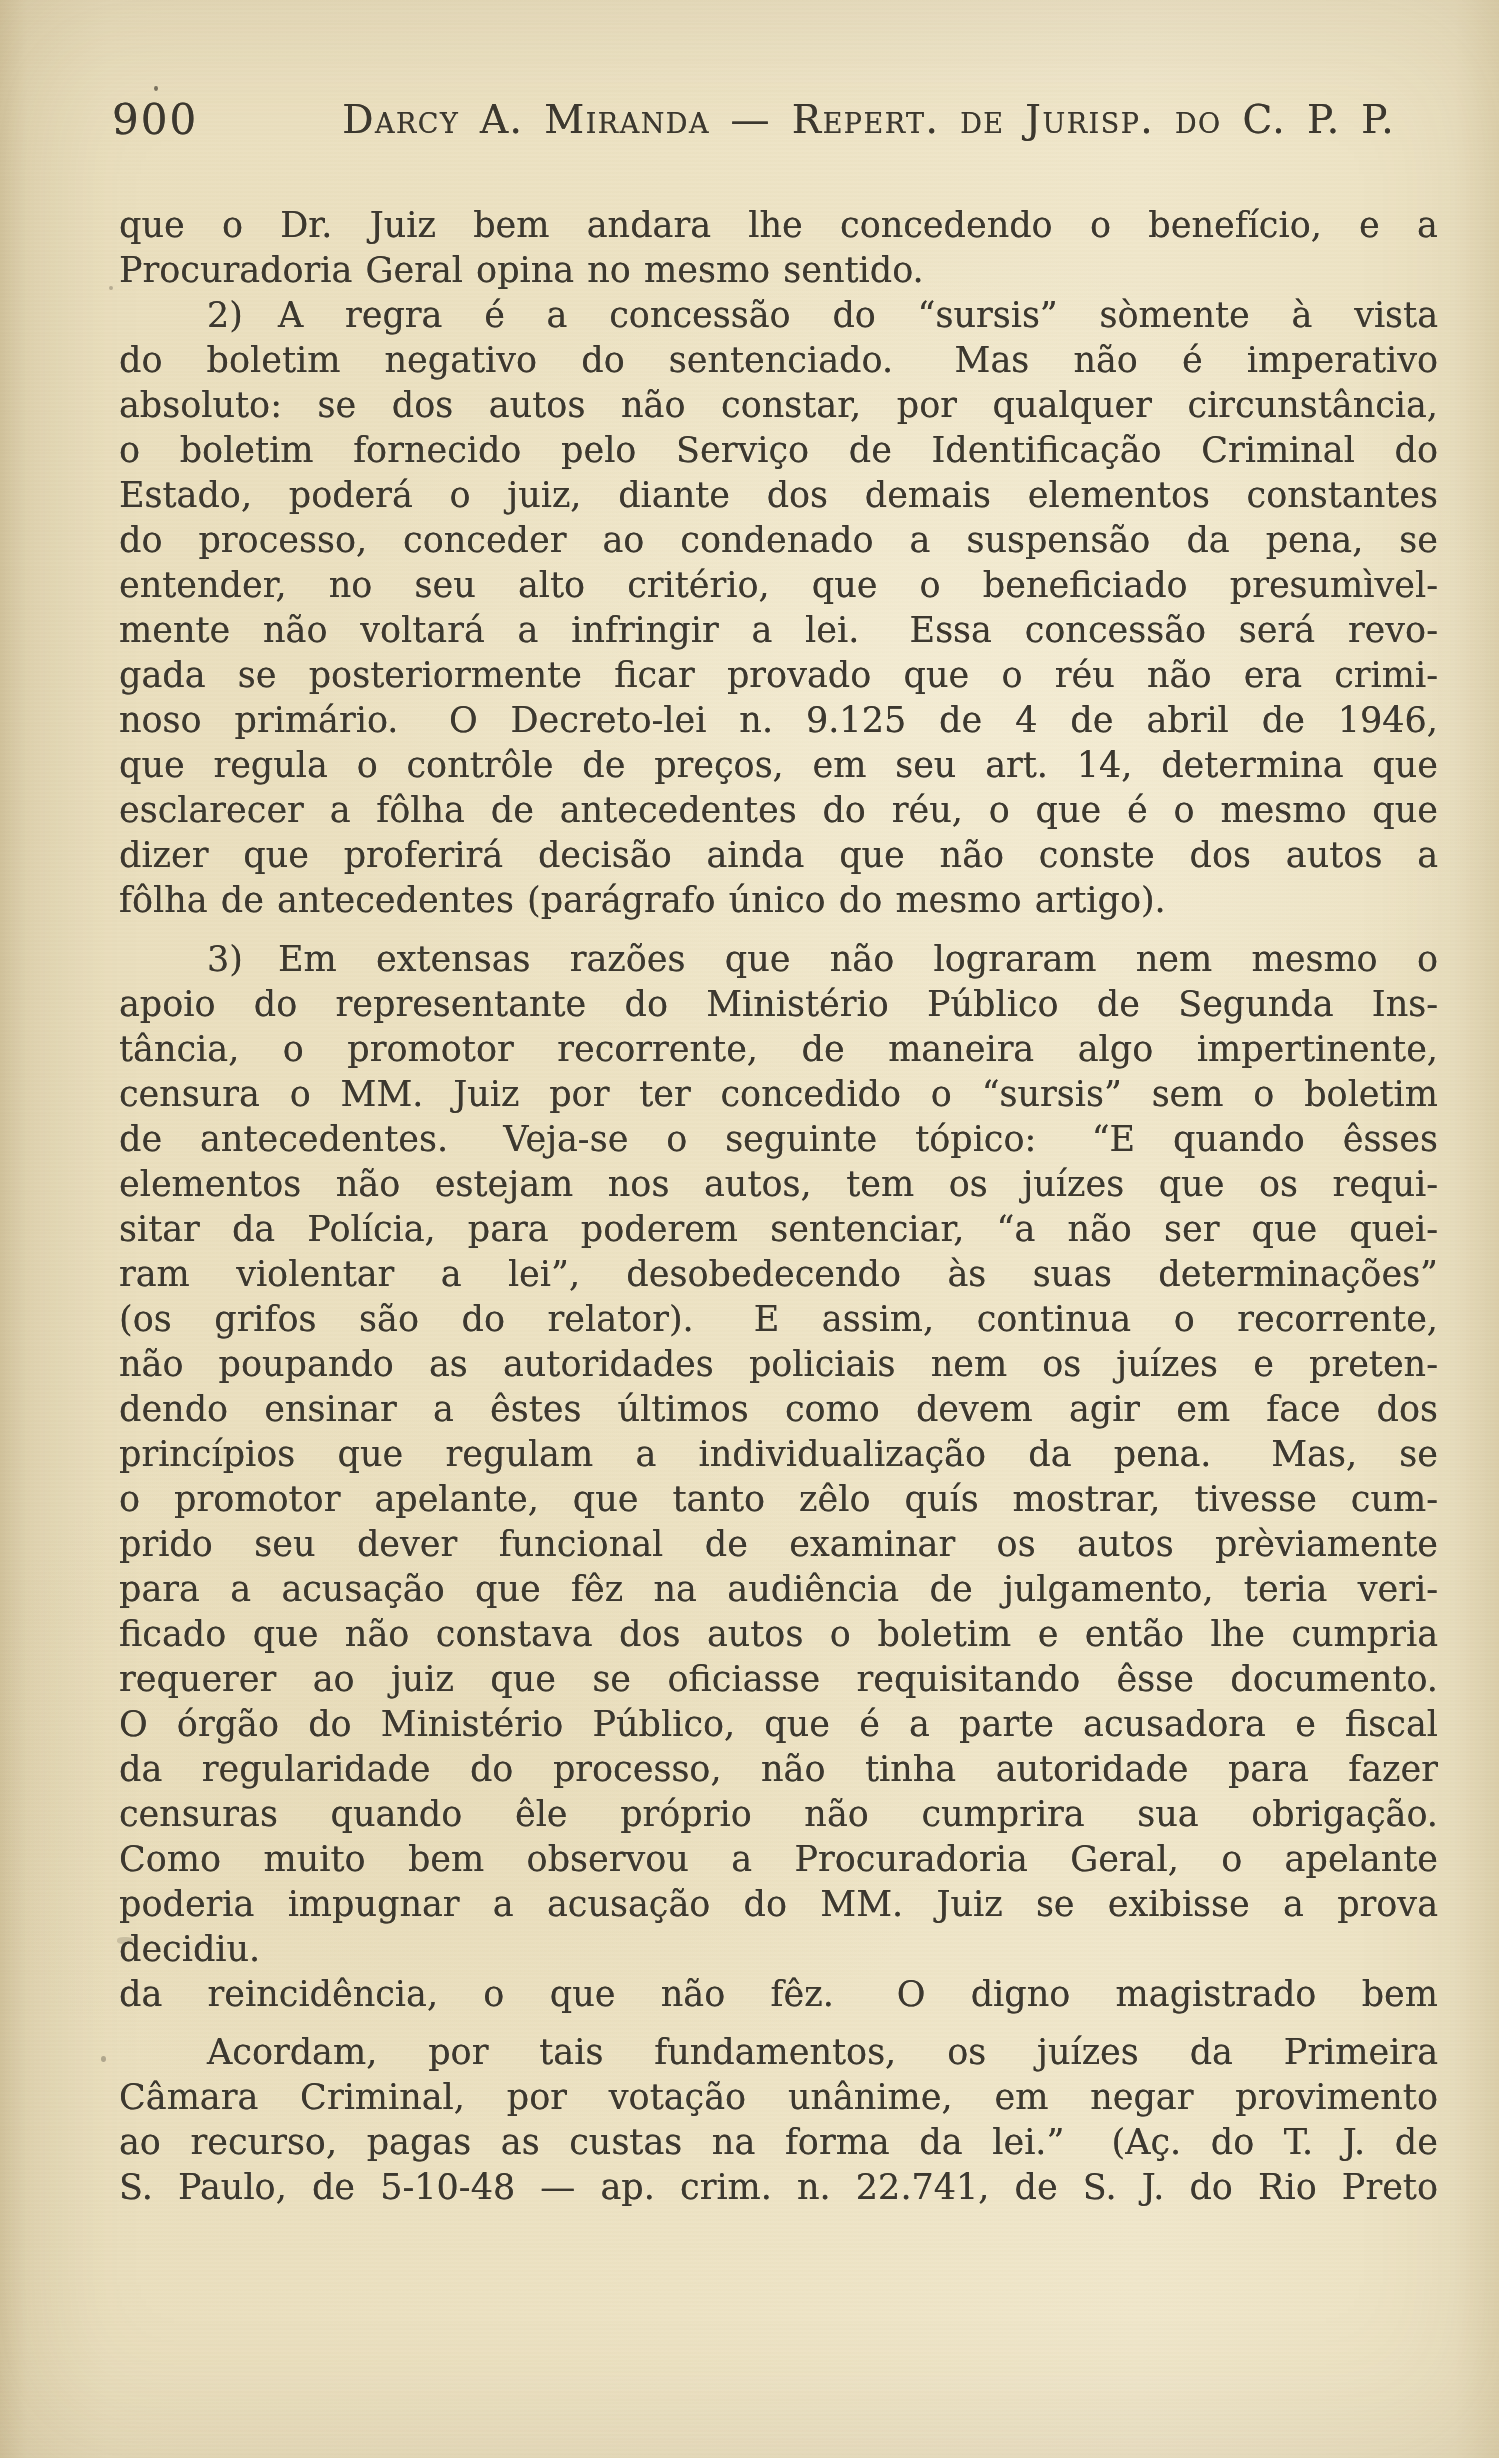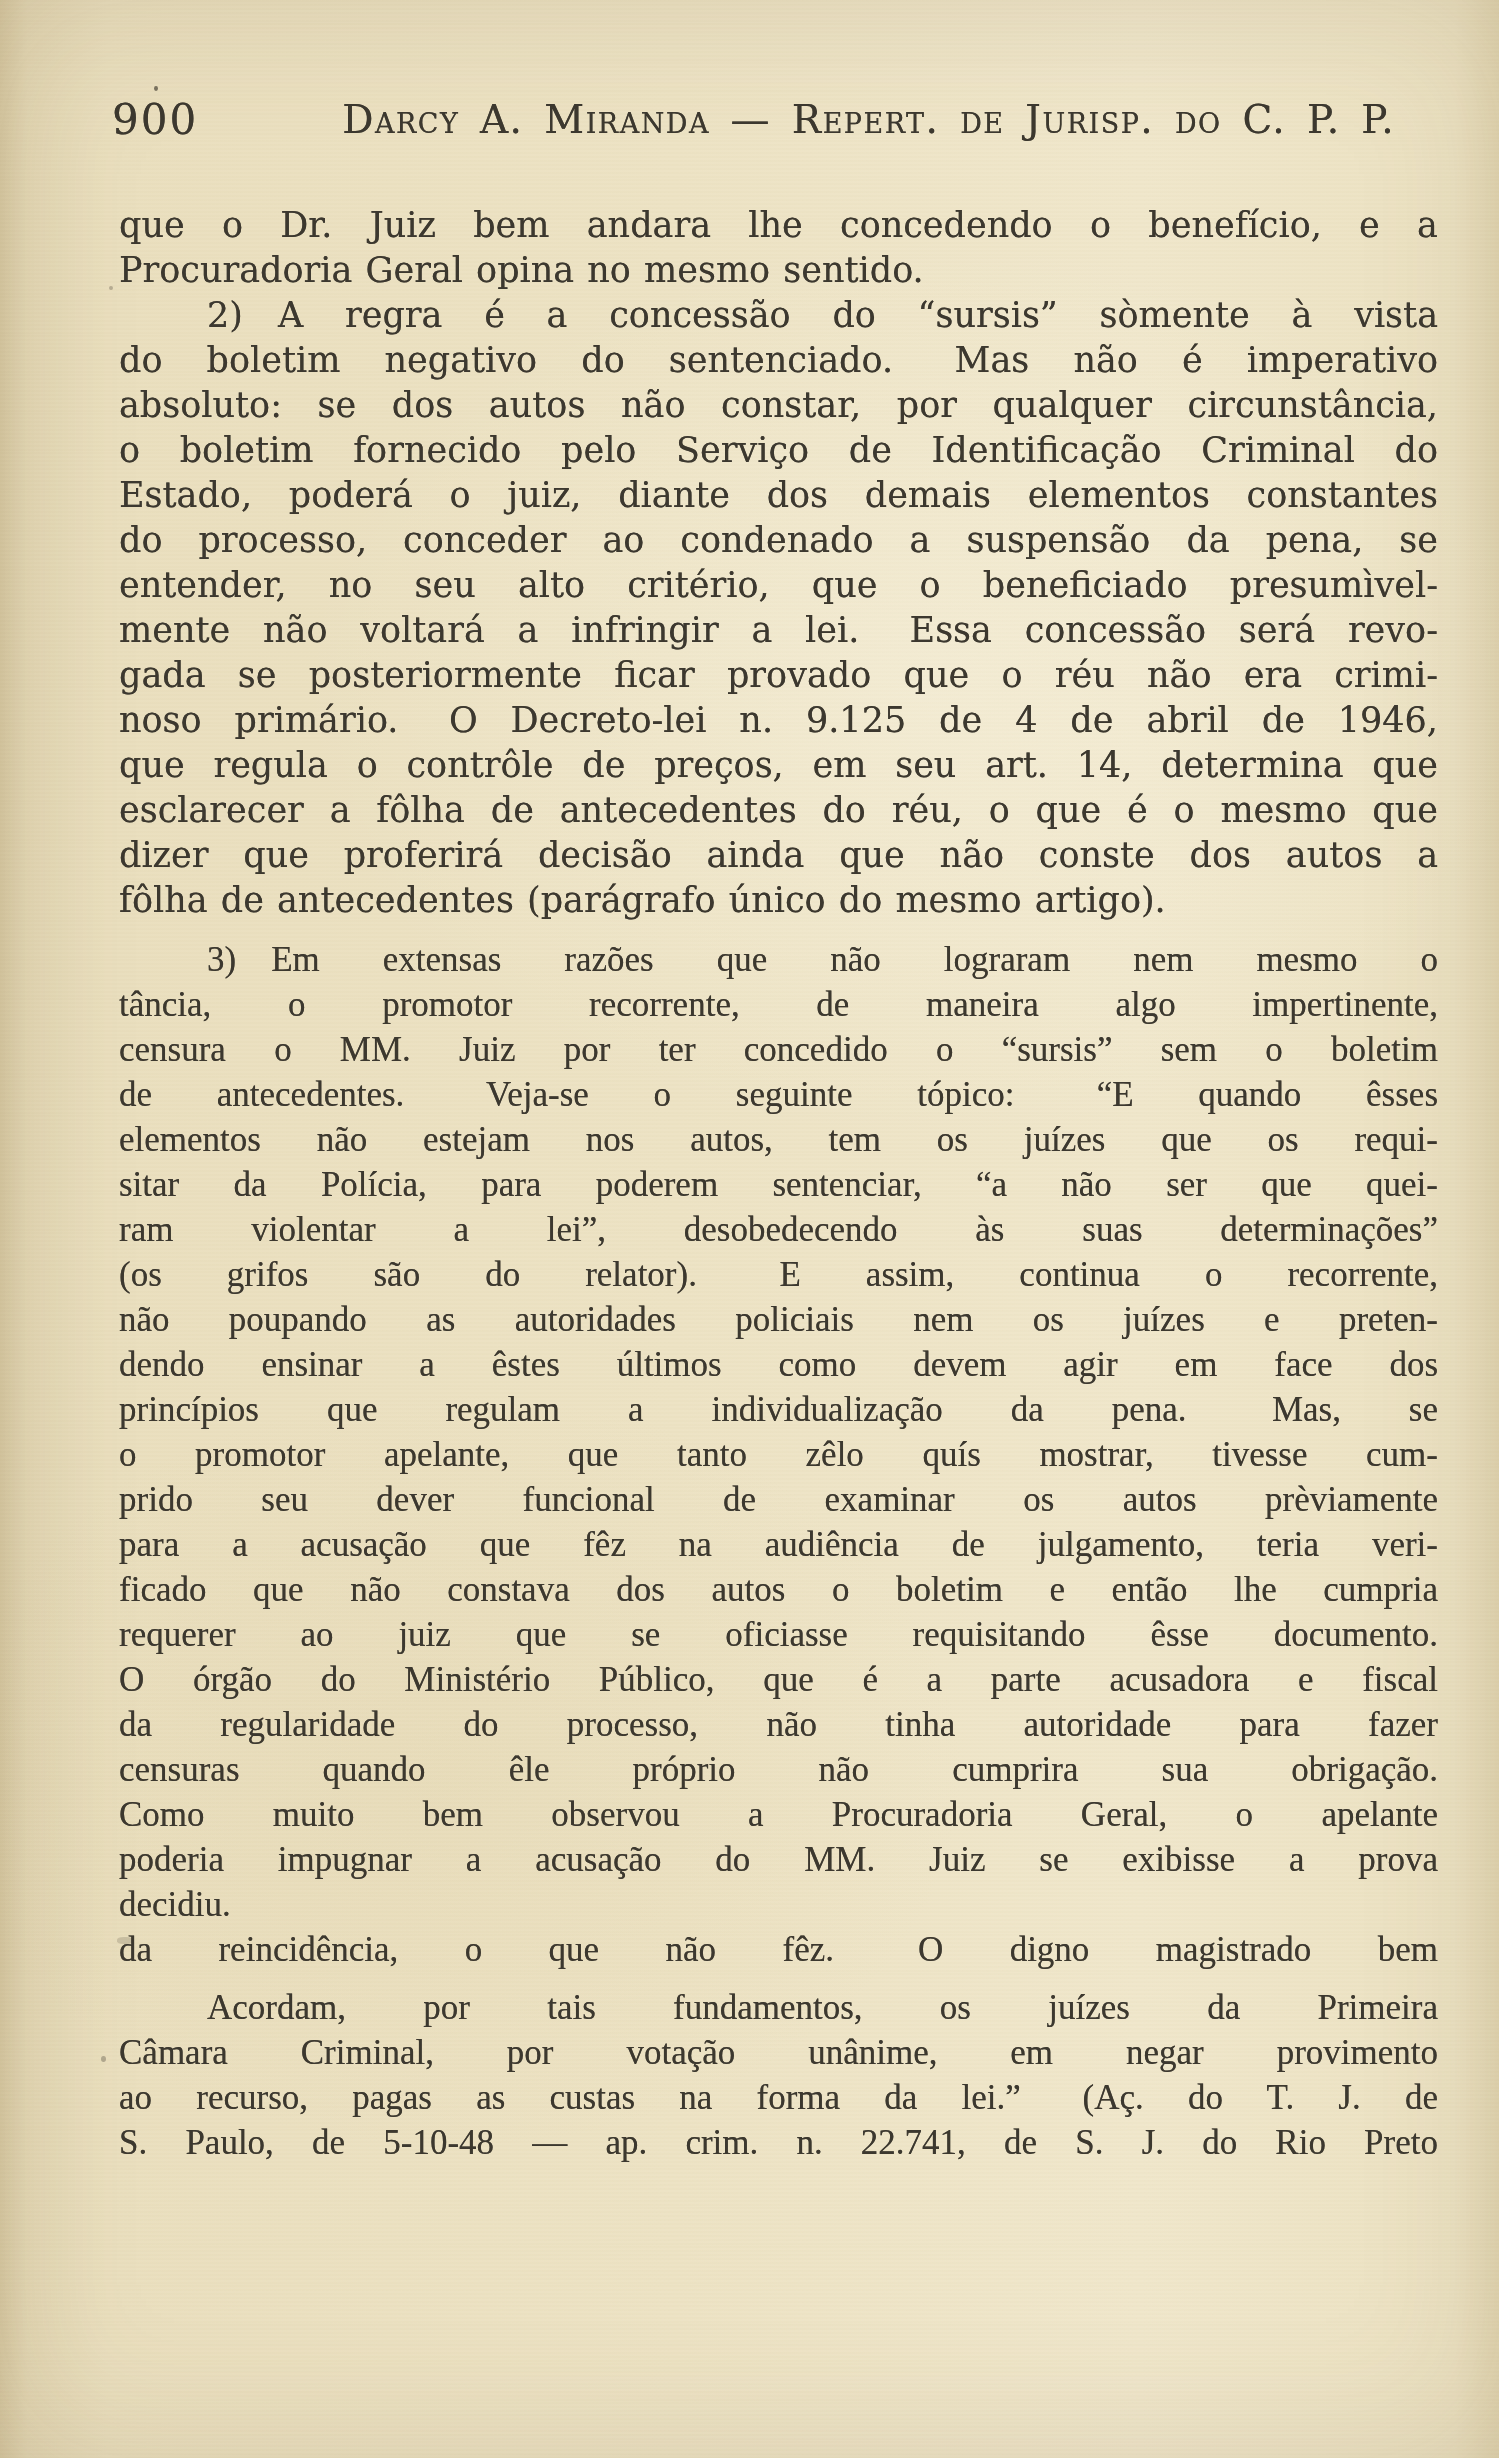--- a/index.html
+++ b/index.html
@@ -41,21 +41,21 @@
     letter-spacing: 1.5px;
     word-spacing: 6.8px;
     white-space: nowrap;
   }
 
   .body-text {
     margin: 58px 62px 0 119px; 
     text-shadow: 0 0 0.6px rgba(50, 45, 38, 0.7);
   }
   .para { margin: 0; }
-  .para.gap { margin-top: 13.7px; font-family: Liberation Serif, serif; }
+  .para.gap { margin-top: 13.7px; }
   .para.indent .line:first-child { text-indent: 88px; }
   .line {
     font-size: 35px;
     line-height: 45px;
     text-align: justify;
     text-align-last: justify;
     word-spacing: 2px;
   }
   .line.last { text-align-last: left; }
 
@@ -94,20 +94,21 @@
         <div class="line">mente não voltará a infringir a lei.  Essa concessão será revo-</div>
         <div class="line">gada se posteriormente ficar provado que o réu não era crimi-</div>
         <div class="line">noso primário.  O Decreto-lei n. 9.125 de 4 de abril de 1946,</div>
         <div class="line">que regula o contrôle de preços, em seu art. 14, determina que</div>
         <div class="line">esclarecer a fôlha de antecedentes do réu, o que é o mesmo que</div>
         <div class="line">dizer que proferirá decisão ainda que não conste dos autos a</div>
         <div class="line last">fôlha de antecedentes (parágrafo único do mesmo artigo).</div>
       </div>
       <div class="para indent gap">
         <div class="line">3) Em extensas razões que não lograram nem mesmo o</div>
+        <div class="line">apoio do representante do Ministério Público de Segunda Ins-</div>
         <div class="line">tância, o promotor recorrente, de maneira algo impertinente,</div>
         <div class="line">censura o MM. Juiz por ter concedido o “sursis” sem o boletim</div>
         <div class="line">de antecedentes.  Veja-se o seguinte tópico:  “E quando êsses</div>
         <div class="line">elementos não estejam nos autos, tem os juízes que os requi-</div>
         <div class="line">sitar da Polícia, para poderem sentenciar, “a não ser que quei-</div>
         <div class="line">ram violentar a lei”, desobedecendo às suas determinações”</div>
         <div class="line">(os grifos são do relator).  E assim, continua o recorrente,</div>
         <div class="line">não poupando as autoridades policiais nem os juízes e preten-</div>
         <div class="line">dendo ensinar a êstes últimos como devem agir em face dos</div>
         <div class="line">princípios que regulam a individualização da pena.  Mas, se</div>

